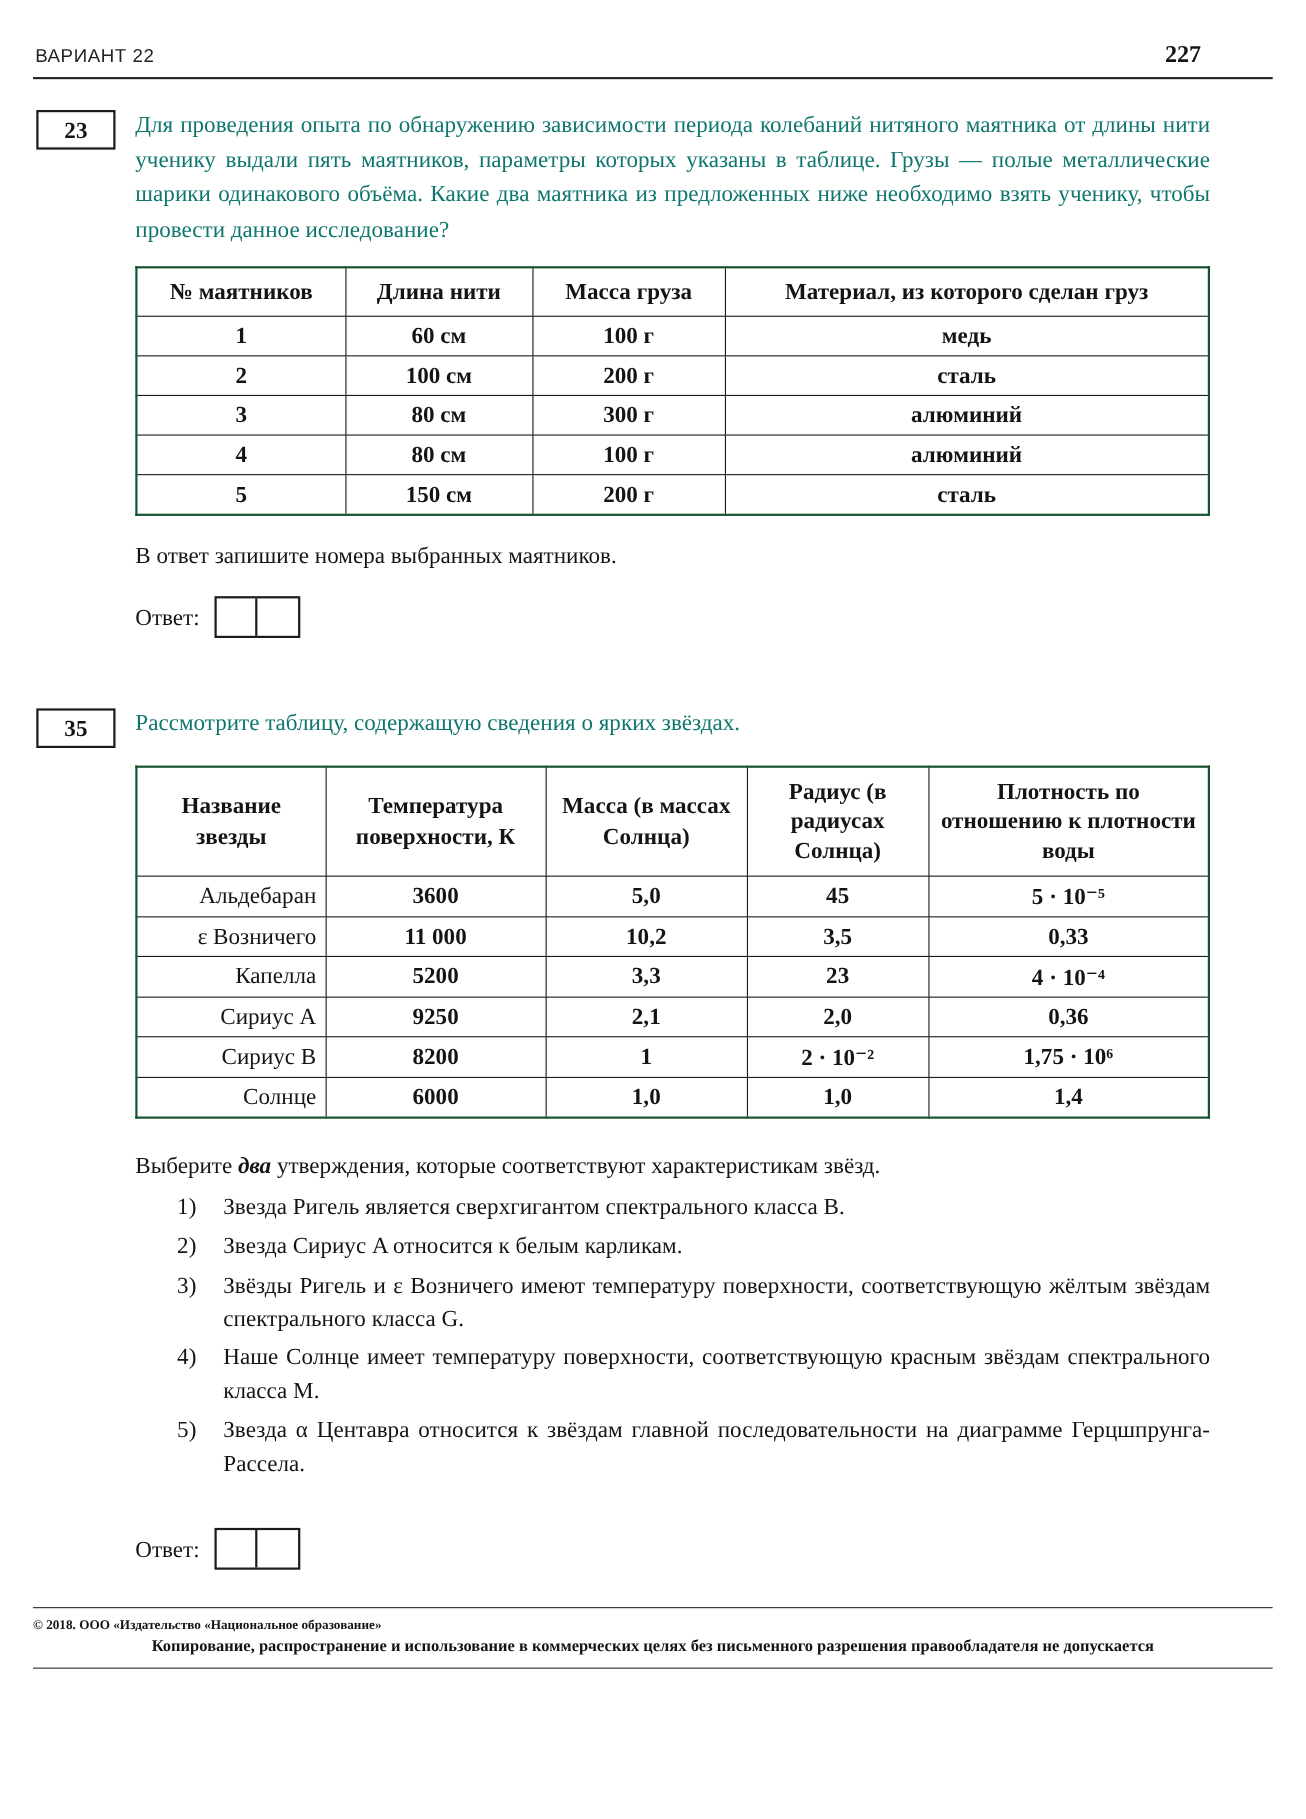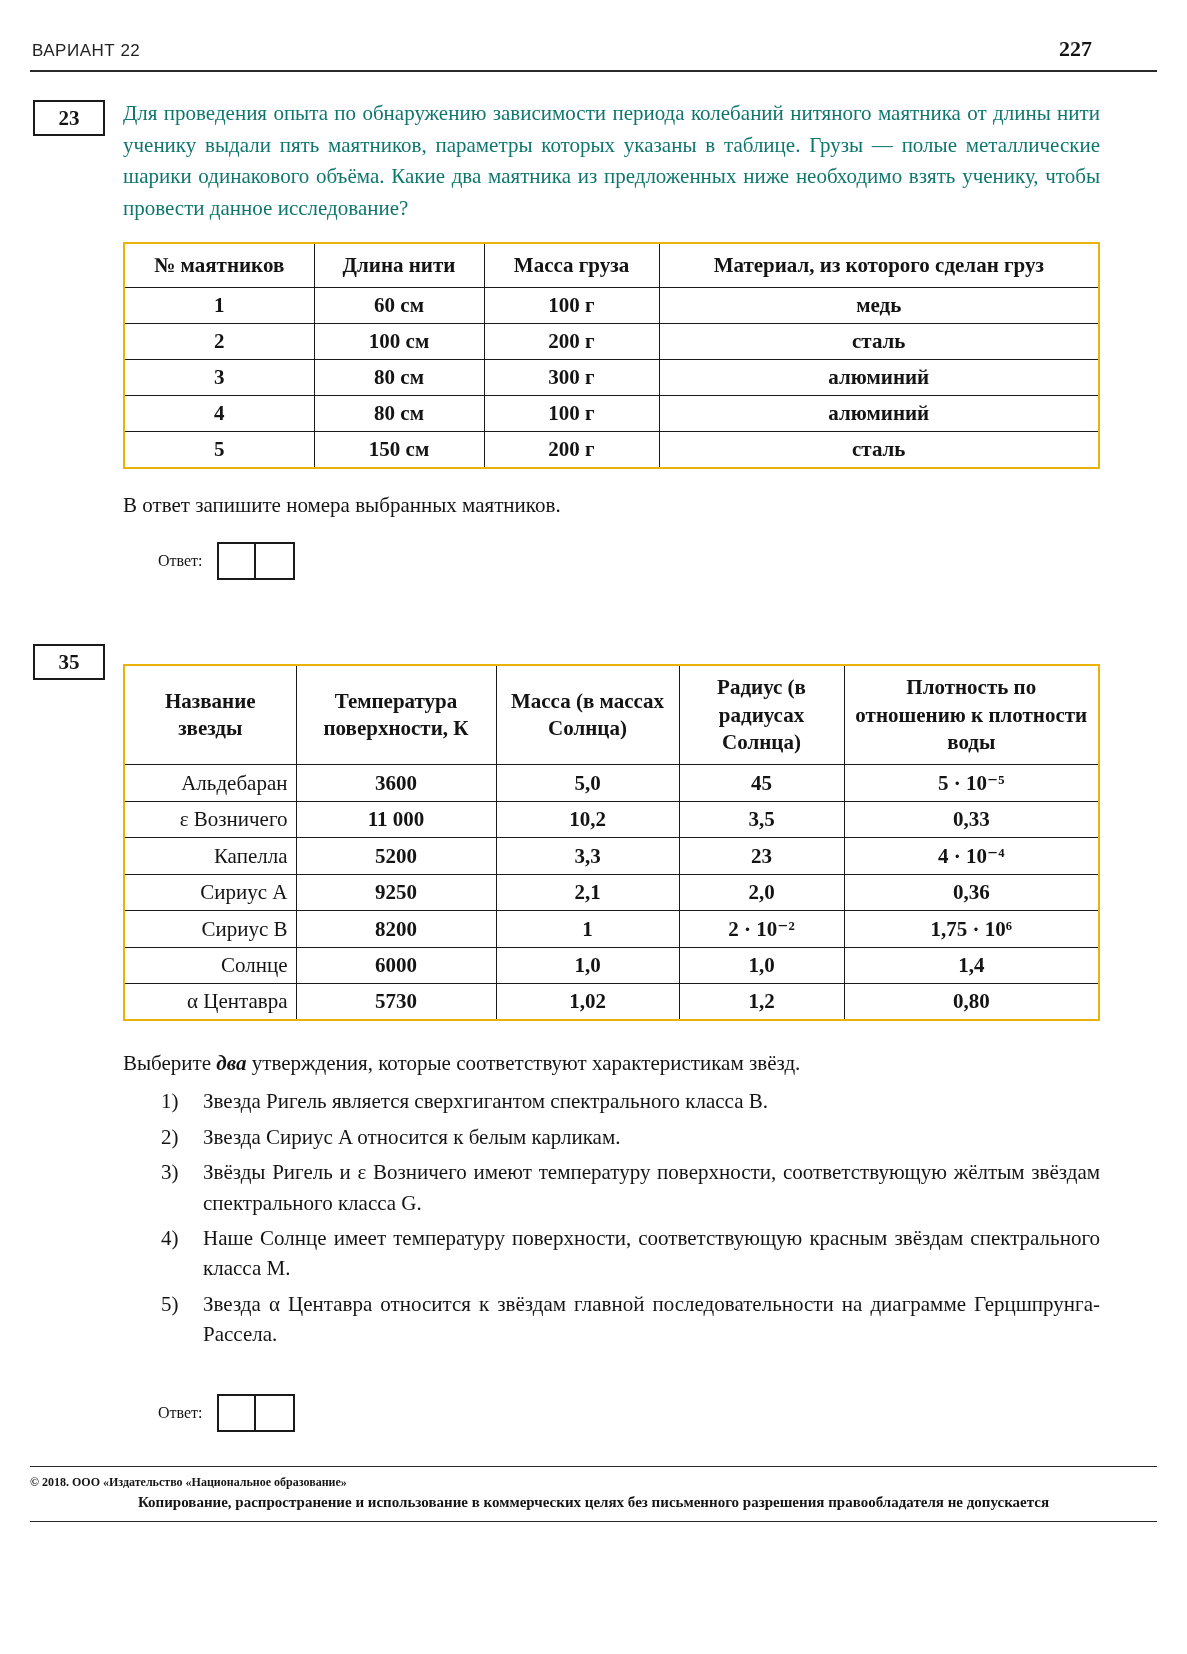--- a/index.html
+++ b/index.html
@@ -48,41 +48,41 @@
     line-height: 1.5;
     text-align: justify;
     color: #0f766e;
   }
 
   
   table {
     border-collapse: collapse;
     width: 100%;
     table-layout: fixed;
-    border: 2px solid #eab308;
+    border: 2px solid #14532d;
   }
   .t1 { margin-top: 18px; }
   .t2 { margin-top: 22px; }
   th, td {
     border: 1.5px solid #1a1a1a;
     text-align: center;
     vertical-align: middle;
     font-size: 21px;
     padding: 5px 8px;
   }
   th { font-weight: bold; line-height: 1.3; padding: 8px 6px; }
   td { font-weight: bold; }
   .t2 td.name-cell { text-align: right; padding-left: 14px; font-weight: normal; }
 
   .after-table { margin-top: 24px; font-size: 21px; }
 
   
   .answer-row { display: flex; align-items: center; margin-top: 24px; }
   .answer-row.last { margin-top: 44px; }
-  .answer-label { font-size: 16px; margin-right: 14px; margin-left: 35px; }
+  .answer-label { font-size: 21px; margin-right: 14px; }
   .abox-group { display: inline-flex; border: 2px solid #1a1a1a; }
   .abox { width: 37px; height: 34px; }
   .abox:first-child { border-right: 2px solid #1a1a1a; }
 
   
   .choose-line { margin-top: 30px; font-size: 21px; text-align: justify; }
   .choose-line .emph { font-weight: bold; font-style: italic; }
   .stmt-list { margin-top: 10px; margin-left: 38px; }
   .list-item { display: flex; font-size: 21px; line-height: 1.45; margin-top: 5px; }
   .list-num { width: 42px; flex: none; }
@@ -171,20 +171,21 @@
         </span>
       </div>
     </div>
   </div>
 
   <div class="question q24">
     <div class="qnum-box">
       <span>35</span>
     </div>
     <div class="qbody">
+      <p class="qtext">Рассмотрите таблицу, содержащую сведения о ярких звёздах.</p>
 
       <table class="t2">
         <colgroup>
           <col style="width:172px">
             <col style="width:200px">
             <col style="width:183px">
             <col style="width:165px">
             <col>
         </colgroup>
         <thead>
@@ -232,27 +233,20 @@
             <td>2 · 10⁻²</td>
             <td>1,75 · 10⁶</td>
           </tr>
           <tr>
             <td class="name-cell">Солнце</td>
             <td>6000</td>
             <td>1,0</td>
             <td>1,0</td>
             <td>1,4</td>
           </tr>
-          <tr>
-            <td class="name-cell">α Центавра</td>
-            <td>5730</td>
-            <td>1,02</td>
-            <td>1,2</td>
-            <td>0,80</td>
-          </tr>
         </tbody>
       </table>
 
       <p class="choose-line"><span>Выберите </span><span class="emph">два</span><span> утверждения, которые соответствуют характеристикам звёзд.</span></p>
 
       <div class="stmt-list">
         <div class="list-item">
           <span class="list-num">1)</span>
           <span class="list-text">Звезда Ригель является сверхгигантом спектрального класса B.</span>
         </div>

